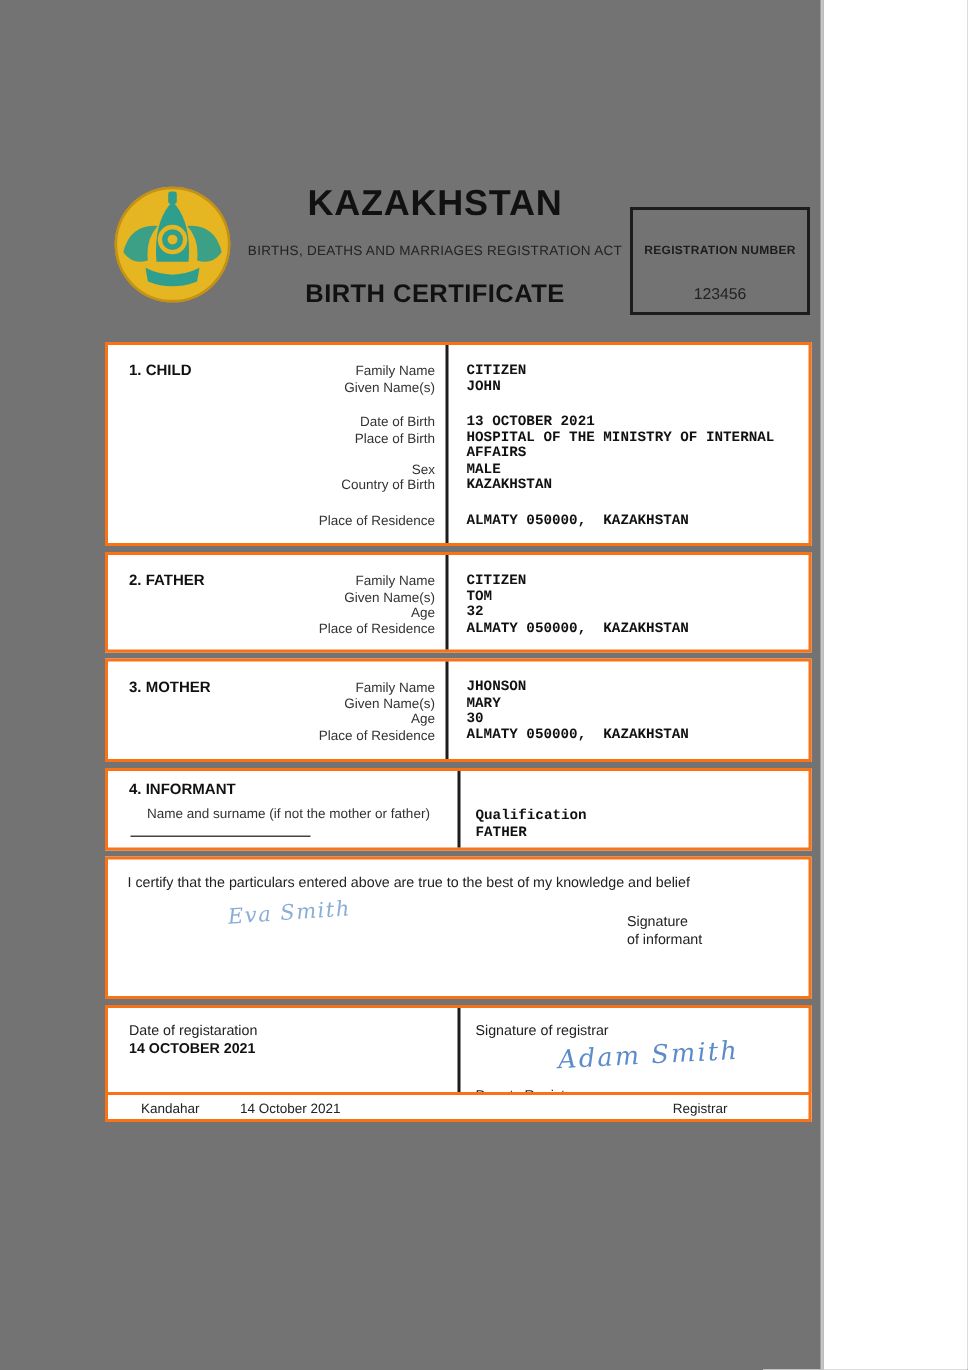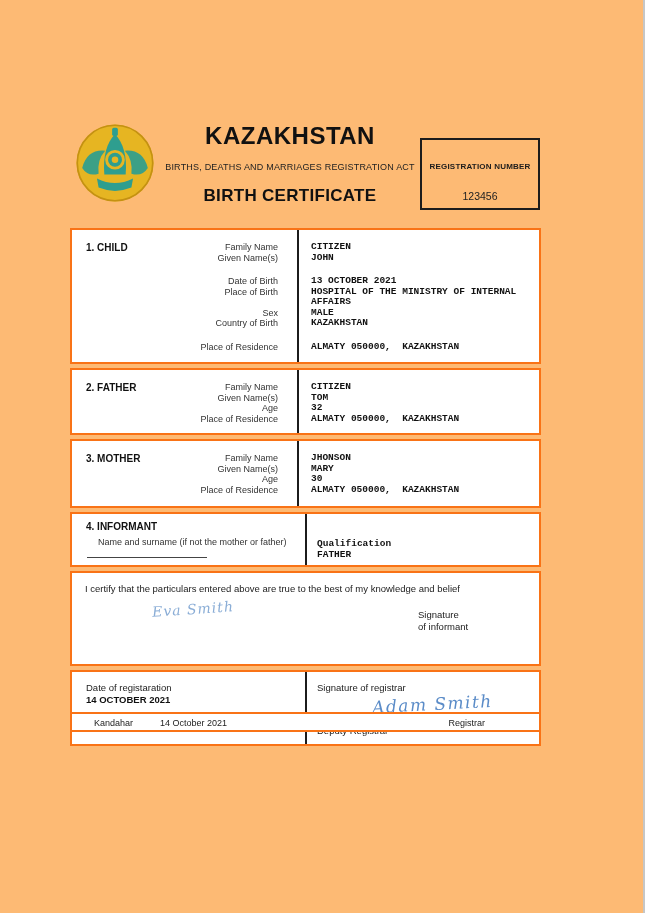--- a/index.html
+++ b/index.html
@@ -1,18 +1,18 @@
 <!DOCTYPE html>
 <html><head>
 <meta charset="utf-8">
 <style>
   * { margin:0; padding:0; box-sizing:border-box; }
   html,body { background:#ffffff; }
   body { width:645px; height:913px; font-family:"Liberation Sans", sans-serif; color:#1c1c1c; }
-  .page { position:relative; width:645px; height:913px; background:#fdba74; overflow:hidden; }
+  .page { position:relative; width:549px; height:913px; background:#737373; overflow:hidden; }
   .page-right-edge { position:absolute; right:0; top:0; width:2px; height:100%; background:#c6c6c6; }
 
   
   .emblem { position:absolute; left:74px; top:121px; width:82px; height:84px; }
   .hdr-country  { position:absolute; left:158px; top:122px; width:264px; text-align:center;
                   font-size:24px; font-weight:bold; letter-spacing:0.5px; color:#111; }
   .hdr-act      { position:absolute; left:148px; top:162px; width:284px; text-align:center;
                   font-size:9px; letter-spacing:0.2px; color:#222; }
   .hdr-title    { position:absolute; left:158px; top:186px; width:264px; text-align:center;
                   font-size:17px; font-weight:bold; letter-spacing:0.3px; color:#111; }
@@ -24,32 +24,32 @@
                   font-size:10.5px; color:#222; }
 
   
   .box { position:absolute; left:70px; width:471px; border:2px solid #f97316; background:#fff; }
   .sec1 { top:228px; height:136px; }
   .sec2 { top:368px; height:67px; }
   .sec3 { top:439px; height:69px; }
   .sec4 { top:512px; height:55px; }
   .cert { top:571px; height:95px; }
   .reg  { top:670px; height:76px; }
-  .foot { top:712px; height:20px; }
+  .foot { top:728px; height:20px; }
 
   .vdiv  { position:absolute; top:0; bottom:0; width:2px; background:#1c1c1c; left:225px; }
   .vdiv2 { left:233px; }
 
   .sec-heading { position:absolute; left:14px; top:12px; font-size:10px; font-weight:bold; color:#111; }
   .sec4 .sec-heading { top:7px; }
 
   .rows { position:absolute; left:0; right:0; top:12px; }
   .row  { display:grid; grid-template-columns:225px 1fr; }
   .row.gap { margin-top:13px; }
-  .lbl  { text-align:right; padding-right:19px; font-size:9px; color:#333; line-height:10.5px; }
+  .lbl  { text-align:right; padding-right:7px; font-size:9px; color:#333; line-height:10.5px; }
   .val  { padding-left:14px; padding-right:6px; font-family:"Liberation Mono", monospace;
           font-weight:bold; font-size:9.5px; line-height:10.5px; color:#111; white-space:pre-wrap; }
 
   
   .inf-name-label { position:absolute; left:26px; top:23px; font-size:9px; color:#333; }
   .inf-underline  { position:absolute; left:15px; top:43px; width:120px; border-top:1.5px solid #444; }
   .inf-qual       { position:absolute; left:245px; top:24px; font-family:"Liberation Mono", monospace;
                     font-weight:bold; font-size:9.5px; line-height:11px; color:#111; }
 
   

